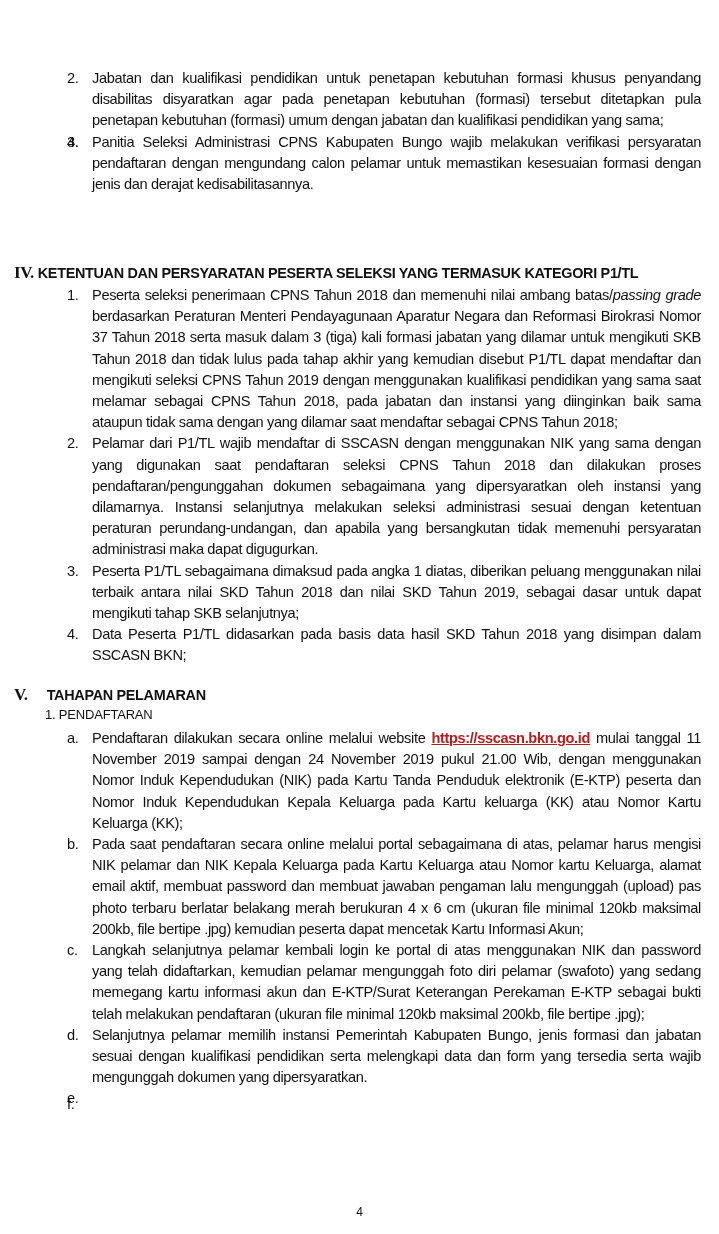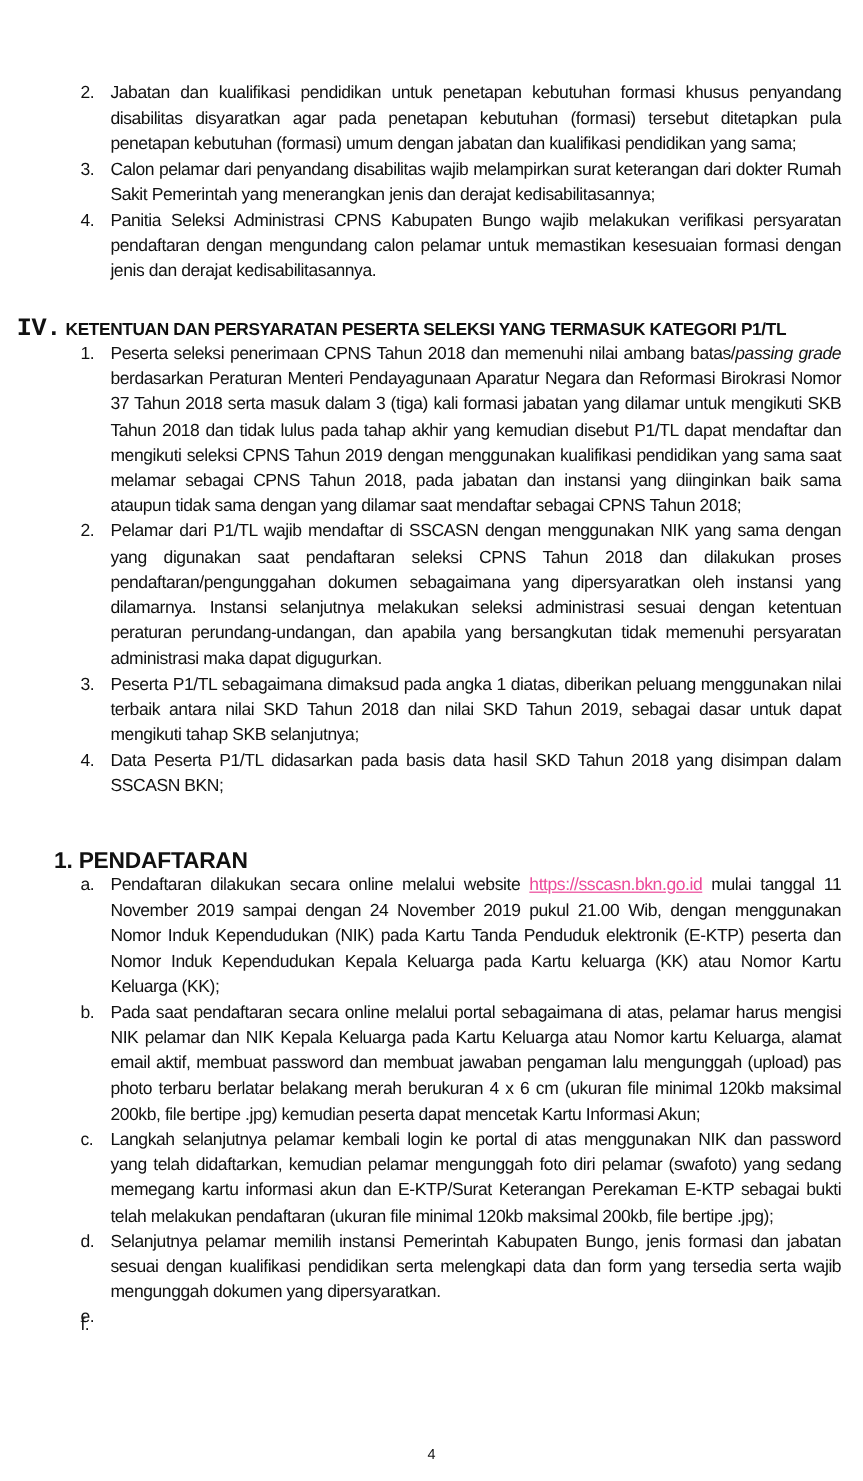--- a/index.html
+++ b/index.html
@@ -14,39 +14,38 @@
     text-align: justify; text-align-last: left;
   }
   .list { position: absolute; margin: 0; padding: 0; list-style: none; }
   .item { position: relative; padding-left: 25px; }
   .marker { position: absolute; left: 0; top: 0; }
   .gap6 { margin-top: 6px; }
   .sec-head {
     position: absolute; font-weight: bold; font-size: 14.4px; letter-spacing: -0.3px;
     white-space: nowrap;
   }
-  .roman { font-family: Liberation Mono, monospace; font-size: 21px; font-weight: bold; display: inline-block; }
-  .sub-head { position: absolute; font-weight: bold; font-size: 19px; letter-spacing: -0.2px; }
-  a.link { color: #ec4899; font-weight: normal; text-decoration: underline; }
+  .roman { font-family: Liberation Serif, serif; font-size: 17px; font-weight: bold; display: inline-block; }
+  .sub-head { position: absolute; font-weight: normal; font-size: 13px; letter-spacing: -0.2px; }
+  a.link { color: #b91c1c; font-weight: bold; text-decoration: underline; }
   em { }
   .pageno { position: absolute; left: 0; width: 719px; text-align: center; font-size: 12px; top: 1205px; }
 </style>
 </head>
 <body>
 
 <div class="page">
 
   <ol class="list txt" style="left:67px; top:68px; width:634px;">
     <li class="item">
       <span class="marker">2.</span>
       <span>Jabatan dan kualifikasi pendidikan untuk penetapan kebutuhan formasi khusus penyandang disabilitas disyaratkan agar pada penetapan kebutuhan (formasi) tersebut ditetapkan pula penetapan kebutuhan (formasi) umum dengan jabatan dan kualifikasi pendidikan yang sama;</span>
     </li>
     <li class="item">
       <span class="marker">3.</span>
-      <span>Calon pelamar dari penyandang disabilitas wajib melampirkan surat keterangan dari dokter Rumah Sakit Pemerintah yang menerangkan jenis dan derajat kedisabilitasannya;</span>
     </li>
     <li class="item">
       <span class="marker">4.</span>
       <span>Panitia Seleksi Administrasi CPNS Kabupaten Bungo wajib melakukan verifikasi persyaratan pendaftaran dengan mengundang calon pelamar untuk memastikan kesesuaian formasi dengan jenis dan derajat kedisabilitasannya.</span>
     </li>
   </ol>
 
   <div class="sec-head" style="left:14px; top:263px;">
     <span class="roman">IV.</span>
     <span>KETENTUAN DAN PERSYARATAN PESERTA SELEKSI YANG TERMASUK KATEGORI P1/TL</span>
@@ -64,20 +63,24 @@
     <li class="item">
       <span class="marker">3.</span>
       <span>Peserta P1/TL sebagaimana dimaksud pada angka 1 diatas, diberikan peluang menggunakan nilai terbaik antara nilai SKD Tahun 2018 dan nilai SKD Tahun 2019, sebagai dasar untuk dapat mengikuti tahap SKB selanjutnya;</span>
     </li>
     <li class="item">
       <span class="marker">4.</span>
       <span>Data Peserta P1/TL didasarkan pada basis data hasil SKD Tahun 2018 yang disimpan dalam SSCASN BKN;</span>
     </li>
   </ol>
 
+  <div class="sec-head" style="left:14px; top:685px;">
+    <span class="roman" style="width:29px;">V.</span>
+    <span>TAHAPAN PELAMARAN</span>
+  </div>
 
   <div class="sub-head" style="left:45px; top:707px;">1. PENDAFTARAN</div>
 
   <ol class="list txt" style="left:67px; top:728px; width:634px;">
     <li class="item">
       <span class="marker">a.</span>
       <span>Pendaftaran dilakukan secara online melalui website </span><a class="link" href="#">https://sscasn.bkn.go.id</a><span> mulai tanggal 11 November 2019 sampai dengan 24 November 2019 pukul 21.00 Wib, dengan menggunakan Nomor Induk Kependudukan (NIK) pada Kartu Tanda Penduduk elektronik (E-KTP) peserta dan Nomor Induk Kependudukan Kepala Keluarga pada Kartu keluarga (KK) atau Nomor Kartu Keluarga (KK);</span>
     </li>
     <li class="item">
       <span class="marker">b.</span>

